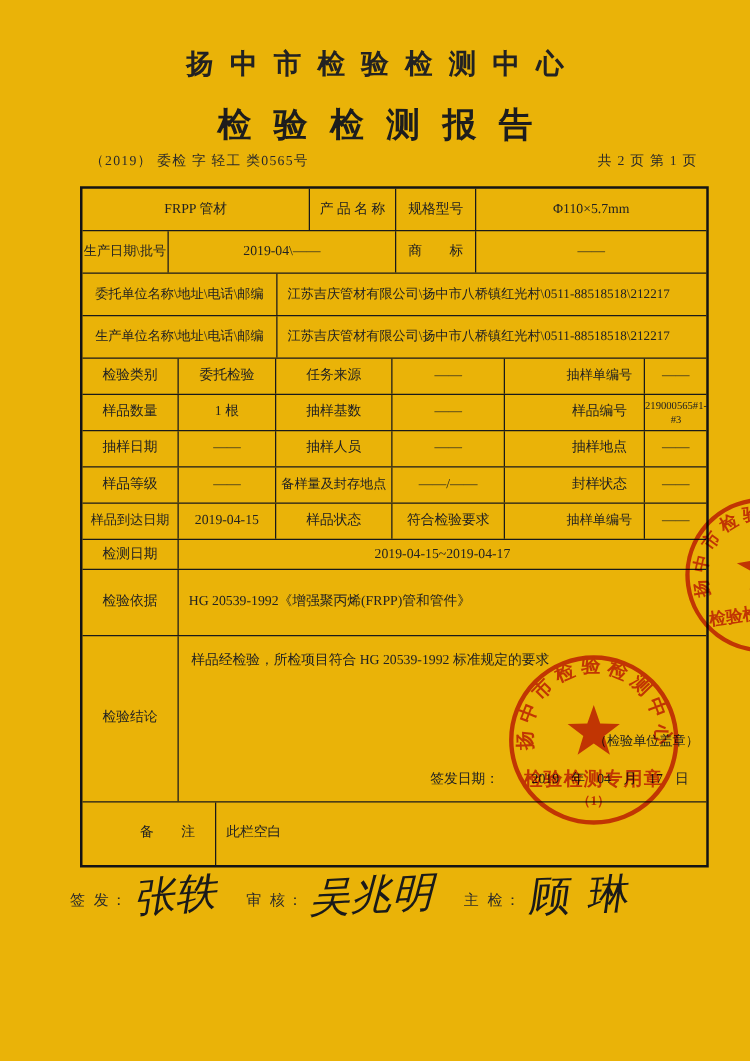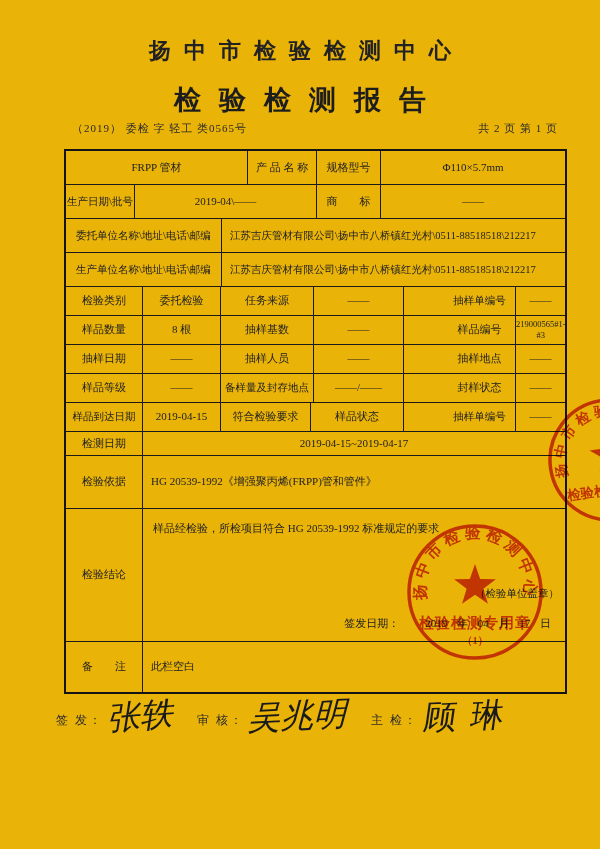--- a/index.html
+++ b/index.html
@@ -29,21 +29,21 @@
     display:flex;justify-content:space-between;
     font-size:11px;color:#2a2a2a;letter-spacing:1px;
   }
   
   .tbl-wrap{
     position:absolute;left:64px;top:149px;width:499px;
     border:2px solid #141414;background:transparent;
     box-sizing:content-box;
   }
   .trow{display:flex;border-bottom:1px solid #1a1a1a;}
-  .trow:last-child{border-bottom:none;}
+  .trow:last-child{border-bottom:none;padding-left:30px;}
   .tcell{
     border-right:1px solid #1a1a1a;
     display:flex;align-items:center;justify-content:center;
     font-size:11px;color:#222;box-sizing:border-box;
     text-align:center;line-height:1.25;
   }
   .tcell:last-child{border-right:none;}
   .h33{height:33px;} .h28{height:28px;} .h23{height:23px;}
   .h52{height:52px;} .h132{height:132px;} .h50{height:50px;}
   .w69{width:69px;flex:none;} .w182{width:182px;flex:none;}
@@ -129,21 +129,21 @@
     <div class="trow">
       <div class="tcell w77 h28">检验类别</div>
       <div class="tcell w78 h28">委托检验</div>
       <div class="tcell w93 h28">任务来源</div>
       <div class="tcell w90 h28">——</div>
       <div class="tcell w72 h28 small">抽样单编号</div>
       <div class="tcell grow h28">——</div>
     </div>
     <div class="trow">
       <div class="tcell w77 h28">样品数量</div>
-      <div class="tcell w78 h28">8 根</div>
+      <div class="tcell w78 h28">1 根</div>
       <div class="tcell w93 h28">抽样基数</div>
       <div class="tcell w90 h28">——</div>
       <div class="tcell w72 h28">样品编号</div>
       <div class="tcell grow h28 tiny">219000565#1-#3</div>
     </div>
     <div class="trow">
       <div class="tcell w77 h28">抽样日期</div>
       <div class="tcell w78 h28">——</div>
       <div class="tcell w93 h28">抽样人员</div>
       <div class="tcell w90 h28">——</div>
@@ -154,22 +154,22 @@
       <div class="tcell w77 h28">样品等级</div>
       <div class="tcell w78 h28">——</div>
       <div class="tcell w93 h28 small">备样量及封存地点</div>
       <div class="tcell w90 h28">——/——</div>
       <div class="tcell w72 h28">封样状态</div>
       <div class="tcell grow h28">——</div>
     </div>
     <div class="trow">
       <div class="tcell w77 h28 small">样品到达日期</div>
       <div class="tcell w78 h28">2019-04-15</div>
+      <div class="tcell w93 h28">样品状态</div>
       <div class="tcell w90 h28">符合检验要求</div>
-      <div class="tcell w93 h28">样品状态</div>
       <div class="tcell w72 h28 small">抽样单编号</div>
       <div class="tcell grow h28">——</div>
     </div>
 
     <div class="trow">
       <div class="tcell w77 h23">检测日期</div>
       <div class="tcell grow h23">2019-04-15~2019-04-17</div>
     </div>
     <div class="trow">
       <div class="tcell w77 h52">检验依据</div>

